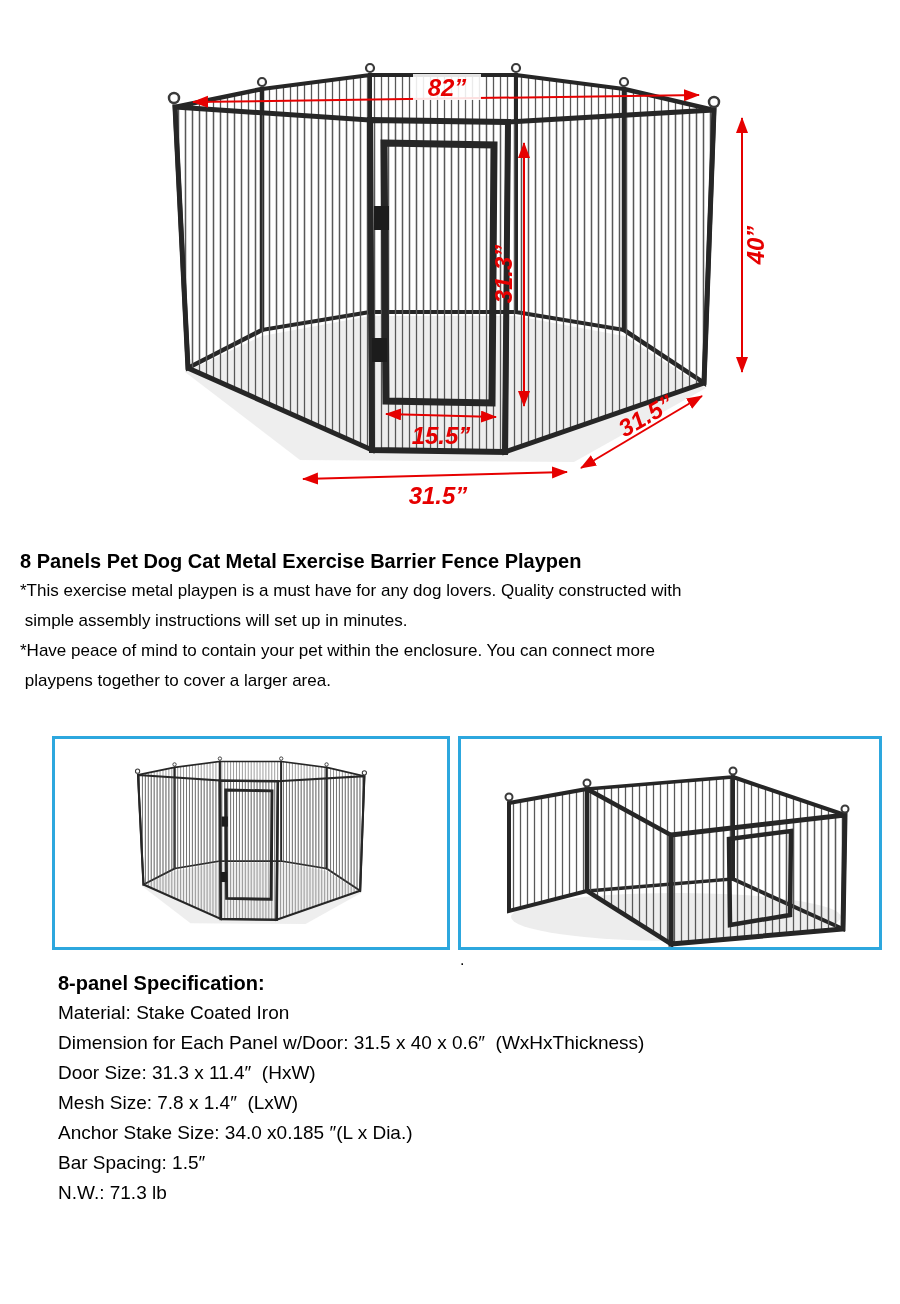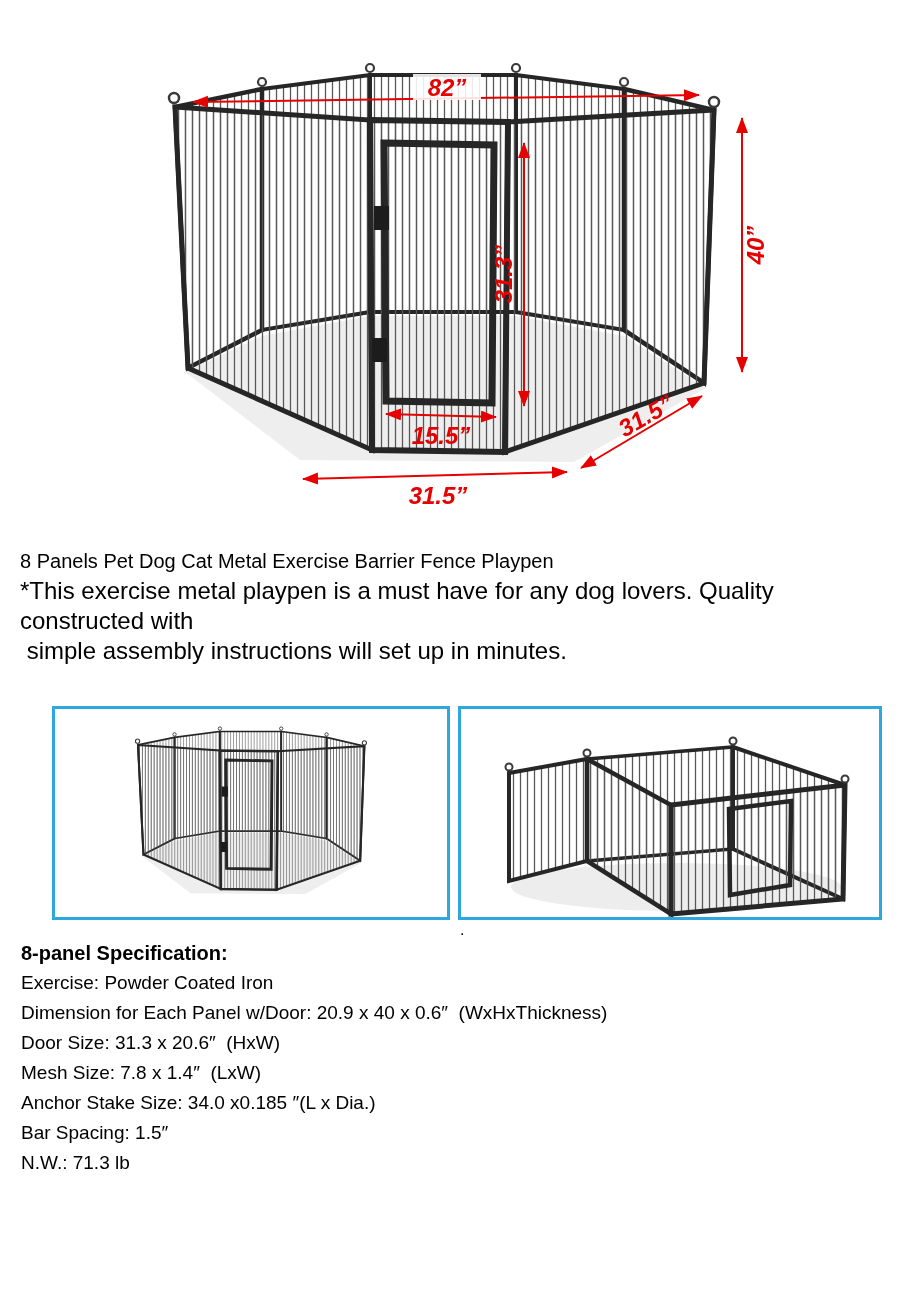--- a/index.html
+++ b/index.html
@@ -10,32 +10,32 @@
     height: 1304px;
     background: var(--page-bg, #ffffff);
     font-family: "Liberation Sans", sans-serif;
     color: #000;
     overflow: hidden;
   }
   .hero { margin: 0; width: 900px; height: 530px; }
   .hero-svg { display: block; width: 900px; height: 530px; }
 
   .desc { padding: 16px 20px 0 20px; }
-  .product-title { font-size: 20px; font-weight: normal; margin: 0; line-height: 30px; }
-  .bullet { font-size: 24px; margin: 0; line-height: 30px; white-space: pre-wrap; }
+  .product-title { font-size: 20px; font-weight: bold; margin: 0; line-height: 30px; }
+  .bullet { font-size: 17px; margin: 0; line-height: 30px; white-space: pre-wrap; }
 
   .gallery { display: flex; gap: 8px; margin: 40px 20px 0 52px; }
   .thumb { margin: 0; border: 3px solid var(--gallery-border, #2da7de); background: #ffffff; }
   .thumb.octagon { width: 398px; height: 214px; }
   .thumb.square  { width: 424px; height: 214px; }
   .thumb svg { display: block; }
 
   .stray-dot { display: block; margin: 4px 0 0 460px; font-size: 16px; line-height: 12px; }
 
-  .specs { padding: 0 20px 0 21px; margin-top: 2px; }
+  .specs { padding: 0 20px 0 58px; margin-top: 2px; }
   .specs-heading { font-size: 20px; font-weight: bold; margin: 0; line-height: 30px; }
   .spec-line { font-size: 19px; margin: 0; line-height: 30px; white-space: pre-wrap; }
 
   
   .dim-line { stroke: var(--dim-color, #e60000); stroke-width: 2; fill: none; }
   .dim-text { fill: var(--dim-color, #e60000); font: italic bold 24px "Liberation Sans", sans-serif; }
   .frame { fill: url(#mesh); stroke: var(--frame-color, #262626); }
   .door-frame { fill: none; stroke: var(--frame-color, #262626); }
 </style>
 </head>
@@ -99,20 +99,22 @@
         <line class="dim-line" x1="581" y1="468" x2="702" y2="396" marker-start="url(#dimArrow)" marker-end="url(#dimArrow)"></line>
         <text class="dim-text" transform="translate(650,423) rotate(-30)" text-anchor="middle">31.5”</text>
       </g>
     </svg>
   </figure>
 
   <section class="desc">
     <h1 class="product-title">8 Panels Pet Dog Cat Metal Exercise Barrier Fence Playpen</h1>
     <p class="bullet">*This exercise metal playpen is a must have for any dog lovers. Quality constructed with
  simple assembly instructions will set up in minutes.</p>
+    <p class="bullet">*Have peace of mind to contain your pet within the enclosure. You can connect more
+ playpens together to cover a larger area.</p>
   </section>
 
   <section class="gallery">
     <figure class="thumb octagon">
       <svg viewBox="0 0 392 208" width="392" height="208" role="img">
         <use href="#playpen" transform="translate(9.5,-9) scale(0.42)"></use>
       </svg>
     </figure>
     <figure class="thumb square">
       <svg viewBox="0 0 418 208" width="418" height="208" role="img">
@@ -130,22 +132,22 @@
           <circle cx="48" cy="58" r="3.5" fill="none" stroke="#3a3a3a" stroke-width="2"></circle>
         </g>
       </svg>
     </figure>
   </section>
 
   <span class="stray-dot">.</span>
 
   <section class="specs">
     <h2 class="specs-heading">8-panel Specification:</h2>
-    <p class="spec-line">Exercise: Powder Coated Iron</p>
-    <p class="spec-line">Dimension for Each Panel w/Door: 20.9 x 40 x 0.6″  (WxHxThickness)</p>
-    <p class="spec-line">Door Size: 31.3 x 20.6″  (HxW)</p>
+    <p class="spec-line">Material: Stake Coated Iron</p>
+    <p class="spec-line">Dimension for Each Panel w/Door: 31.5 x 40 x 0.6″  (WxHxThickness)</p>
+    <p class="spec-line">Door Size: 31.3 x 11.4″  (HxW)</p>
     <p class="spec-line">Mesh Size: 7.8 x 1.4″  (LxW)</p>
     <p class="spec-line">Anchor Stake Size: 34.0 x0.185 ″(L x Dia.)</p>
     <p class="spec-line">Bar Spacing: 1.5″</p>
     <p class="spec-line">N.W.: 71.3 lb</p>
   </section>
 
 </div>
 
 </body></html>

